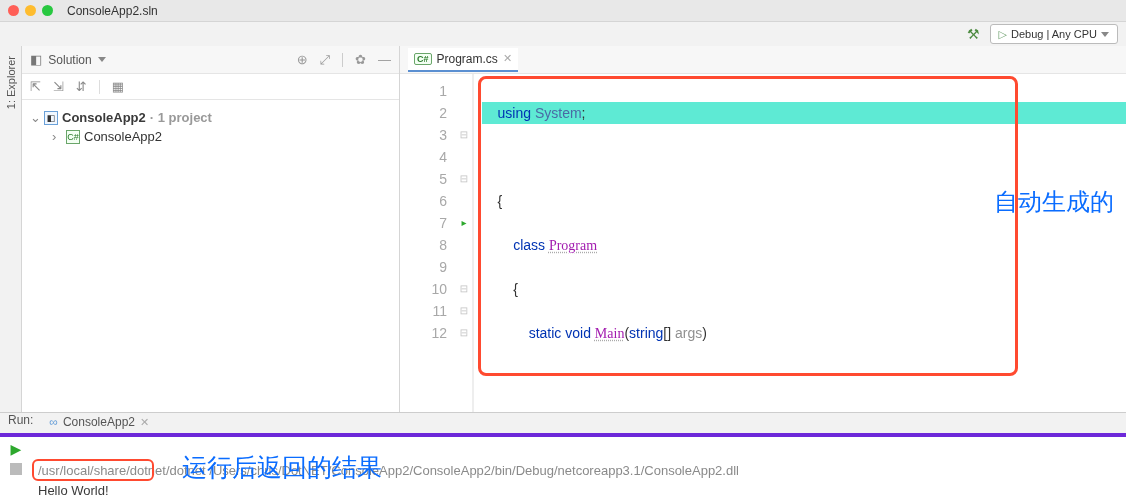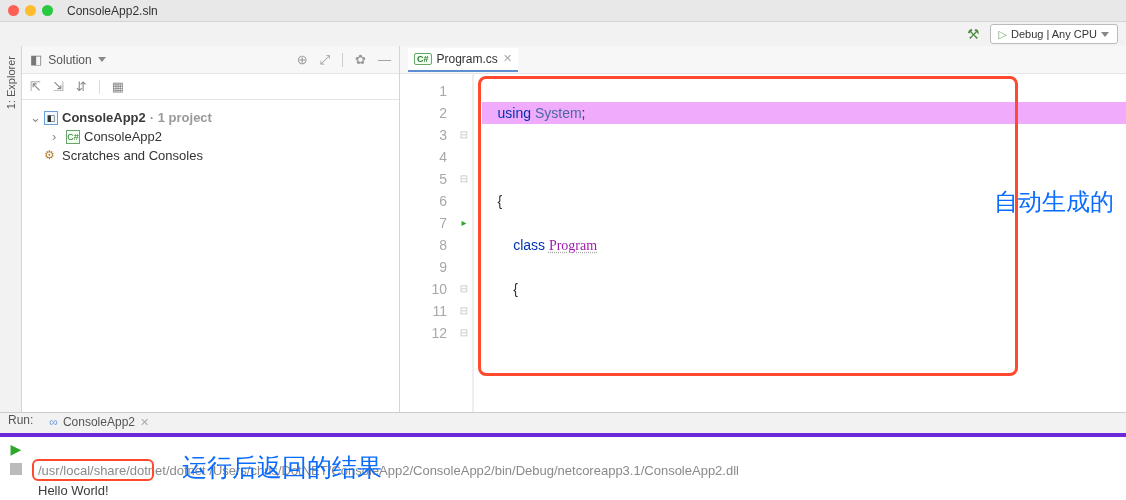--- a/index.html
+++ b/index.html
@@ -190,21 +190,21 @@
   border-right: 2px solid #eee;
   font-size:10px;
 }
 .code-col {
   flex:1;
   padding: 6px 0 6px 8px;
   line-height: 22px;
   white-space: pre;
 }
 .code-col .ln {display:block; height:22px;}
-.hl-line { background:#f0abfc; }
+.hl-line { background:#5eead4; }
 .kw { color:#0033b3; }
 .ns { color:#4a6aa5; }
 .type { color:#007878; }
 .method { color:#a21caf; text-decoration: underline dotted #aaa; text-underline-offset:2px;font-family:Liberation Serif, serif;}
 .param { color:#909090; }
 .red-border {
   position:absolute;
   border: 3px solid #ff4a30;
   border-radius: 8px;
   pointer-events:none;
@@ -316,24 +316,20 @@
       <div class="tree-row">
         <span class="caret">⌄</span>
         <span class="sq-icon">◧</span>
         <span class="proj-name">ConsoleApp2</span>
         <span class="suffix">· 1 project</span>
       </div>
       <div class="tree-row indent1">
         <span class="caret">›</span>
         <span class="sq-icon" style="border-color:#6aa66a;background:#f3fff3;color:#2a7a2a;">C#</span>
         <span>ConsoleApp2</span>
-      </div>
-      <div class="tree-row" style="padding-left:18px;">
-        <span class="gear-badge"></span>
-        <span>Scratches and Consoles</span>
       </div>
     </div>
   </div>
 
   <div class="editor">
     <div class="editor-tabs">
       <div class="editor-tab">
         <span class="cs-badge">C#</span>
         <span>Program.cs</span>
         <span class="close">✕</span>
@@ -367,20 +363,21 @@
           <div>⊟</div>
           <div>⊟</div>
           <div>⊟</div>
       </div>
       <div class="code-col">
 <span class="ln hl-line">    <span class="kw">using </span><span class="ns">System</span><span>;</span></span>
 <span class="ln"></span>
 <span class="ln">    <span>{</span></span>
 <span class="ln">        <span class="kw">class </span><span class="type method">Program</span></span>
 <span class="ln">        <span>{</span></span>
+<span class="ln">            <span class="kw">static </span><span class="kw">void </span><span class="method">Main</span><span>(</span><span class="kw">string</span><span>[] </span><span class="param">args</span><span>)</span></span>
 <span class="ln">            </span>
 
 
 
 
       </div>
 
       <div class="red-border" style="left:78px; top:2px; width:540px; height:300px;"></div>
     </div>
 

